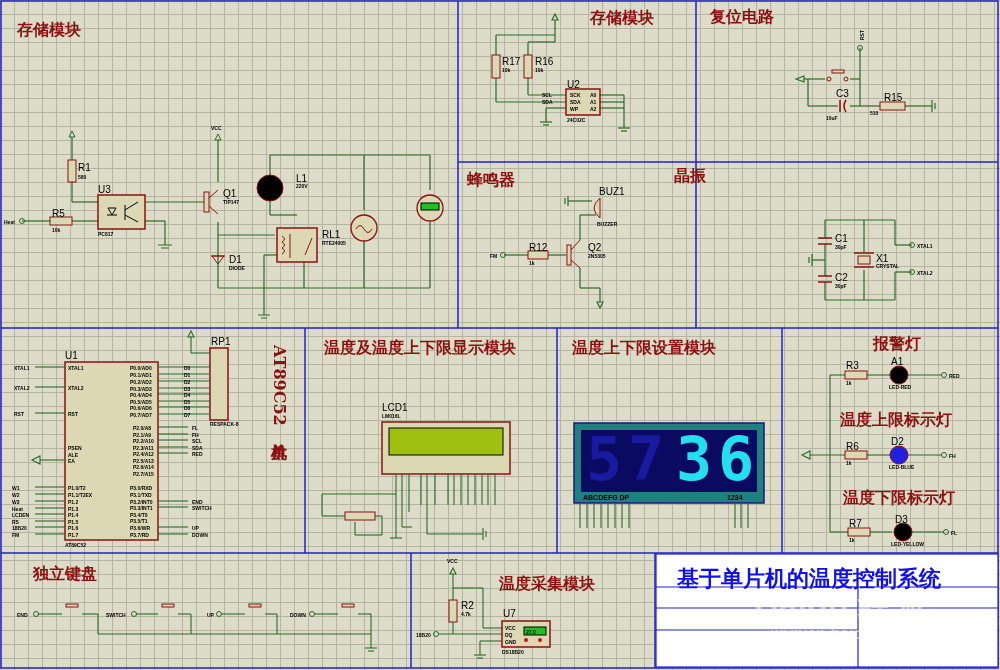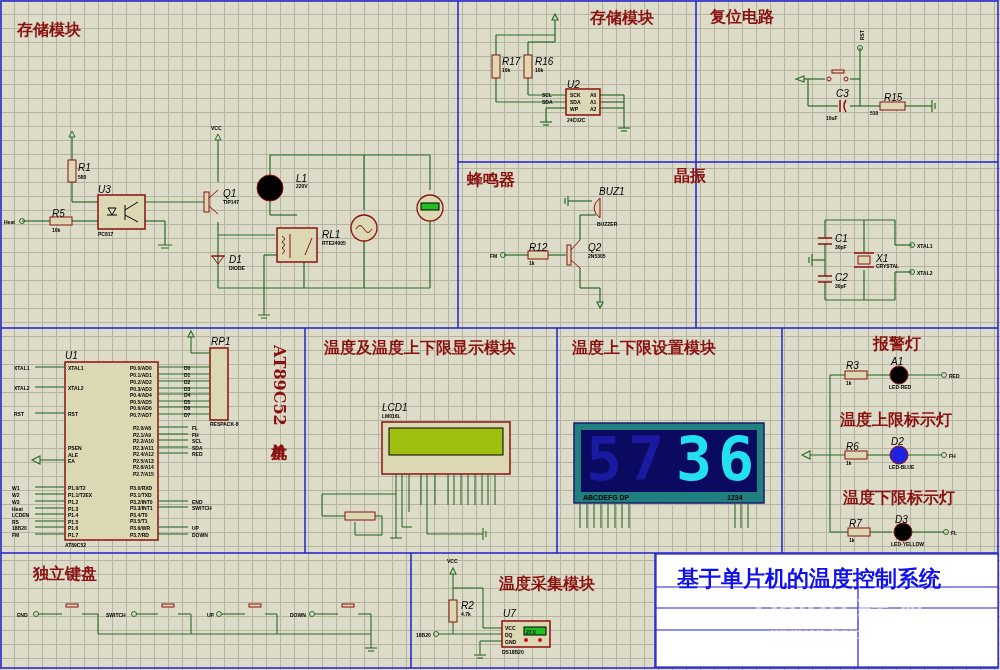--- a/index.html
+++ b/index.html
@@ -6,21 +6,21 @@
   body{width:1000px;height:670px;overflow:hidden;position:relative;
        background-color:#dcdcc8;
        background-image:
          linear-gradient(#b4b4a0 1px, transparent 1px),
          linear-gradient(90deg, #b4b4a0 1px, transparent 1px);
        background-size:14px 14px;
        font-family:"Liberation Sans",sans-serif;}
   svg.schem{position:absolute;left:0;top:0;width:1000px;height:670px;}
   .title{position:absolute;color:#8b1010;font-family:"DejaVu Serif",serif;font-weight:bold;font-size:16px;white-space:nowrap;}
   .big-title{position:absolute;color:#1010ee;font-family:"DejaVu Serif",serif;font-weight:bold;font-size:22px;white-space:nowrap;}
-  .lbl{position:absolute;font-size:10px;color:#000;white-space:nowrap;font-style:italic;}
+  .lbl{position:absolute;font-size:10px;color:#000;white-space:nowrap;}
   .small{position:absolute;font-size:5px;color:#000;white-space:nowrap;font-weight:bold;}
   .vtitle{position:absolute;color:#8b1010;font-family:"DejaVu Serif",serif;font-weight:bold;font-size:16px;writing-mode:vertical-rl;white-space:nowrap;}
   .seg7{position:absolute;font-family:"DejaVu Sans Mono",monospace;font-size:60px;font-weight:bold;color:#22e0f0;letter-spacing:6px;}
   .seg7dim{position:absolute;font-family:"DejaVu Sans Mono",monospace;font-size:60px;font-weight:bold;color:#1a1aa0;letter-spacing:6px;}
   .watermark{position:absolute;color:rgba(255,255,255,0.55);font-weight:bold;white-space:nowrap;}
 </style>
 </head>
 <body>
 
 <svg class="schem" viewBox="0 0 1000 670">

